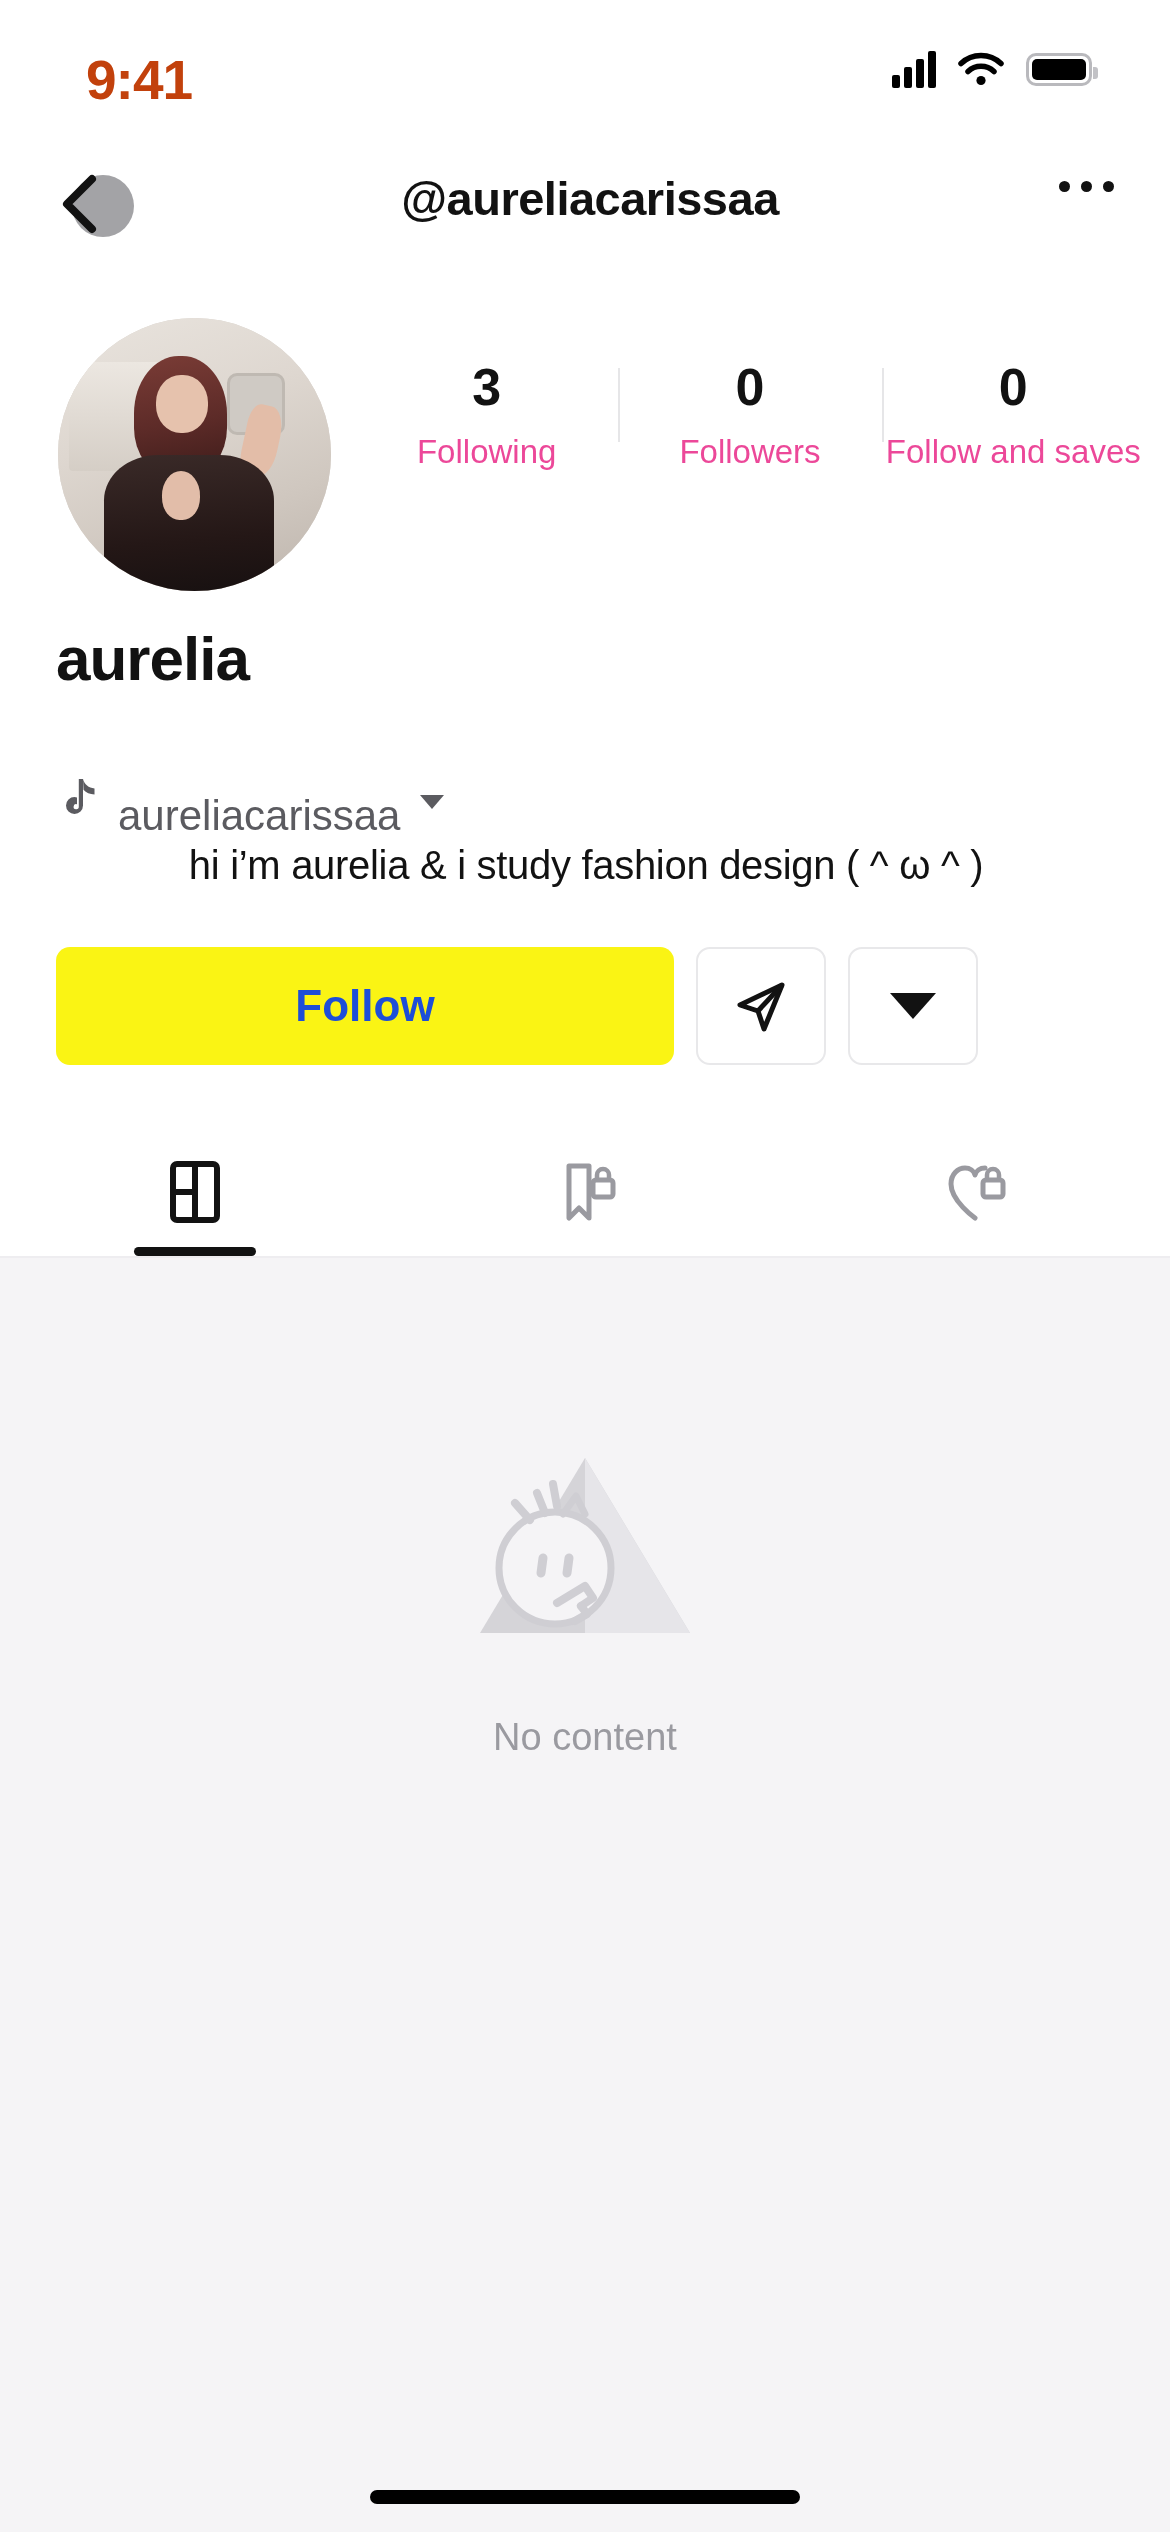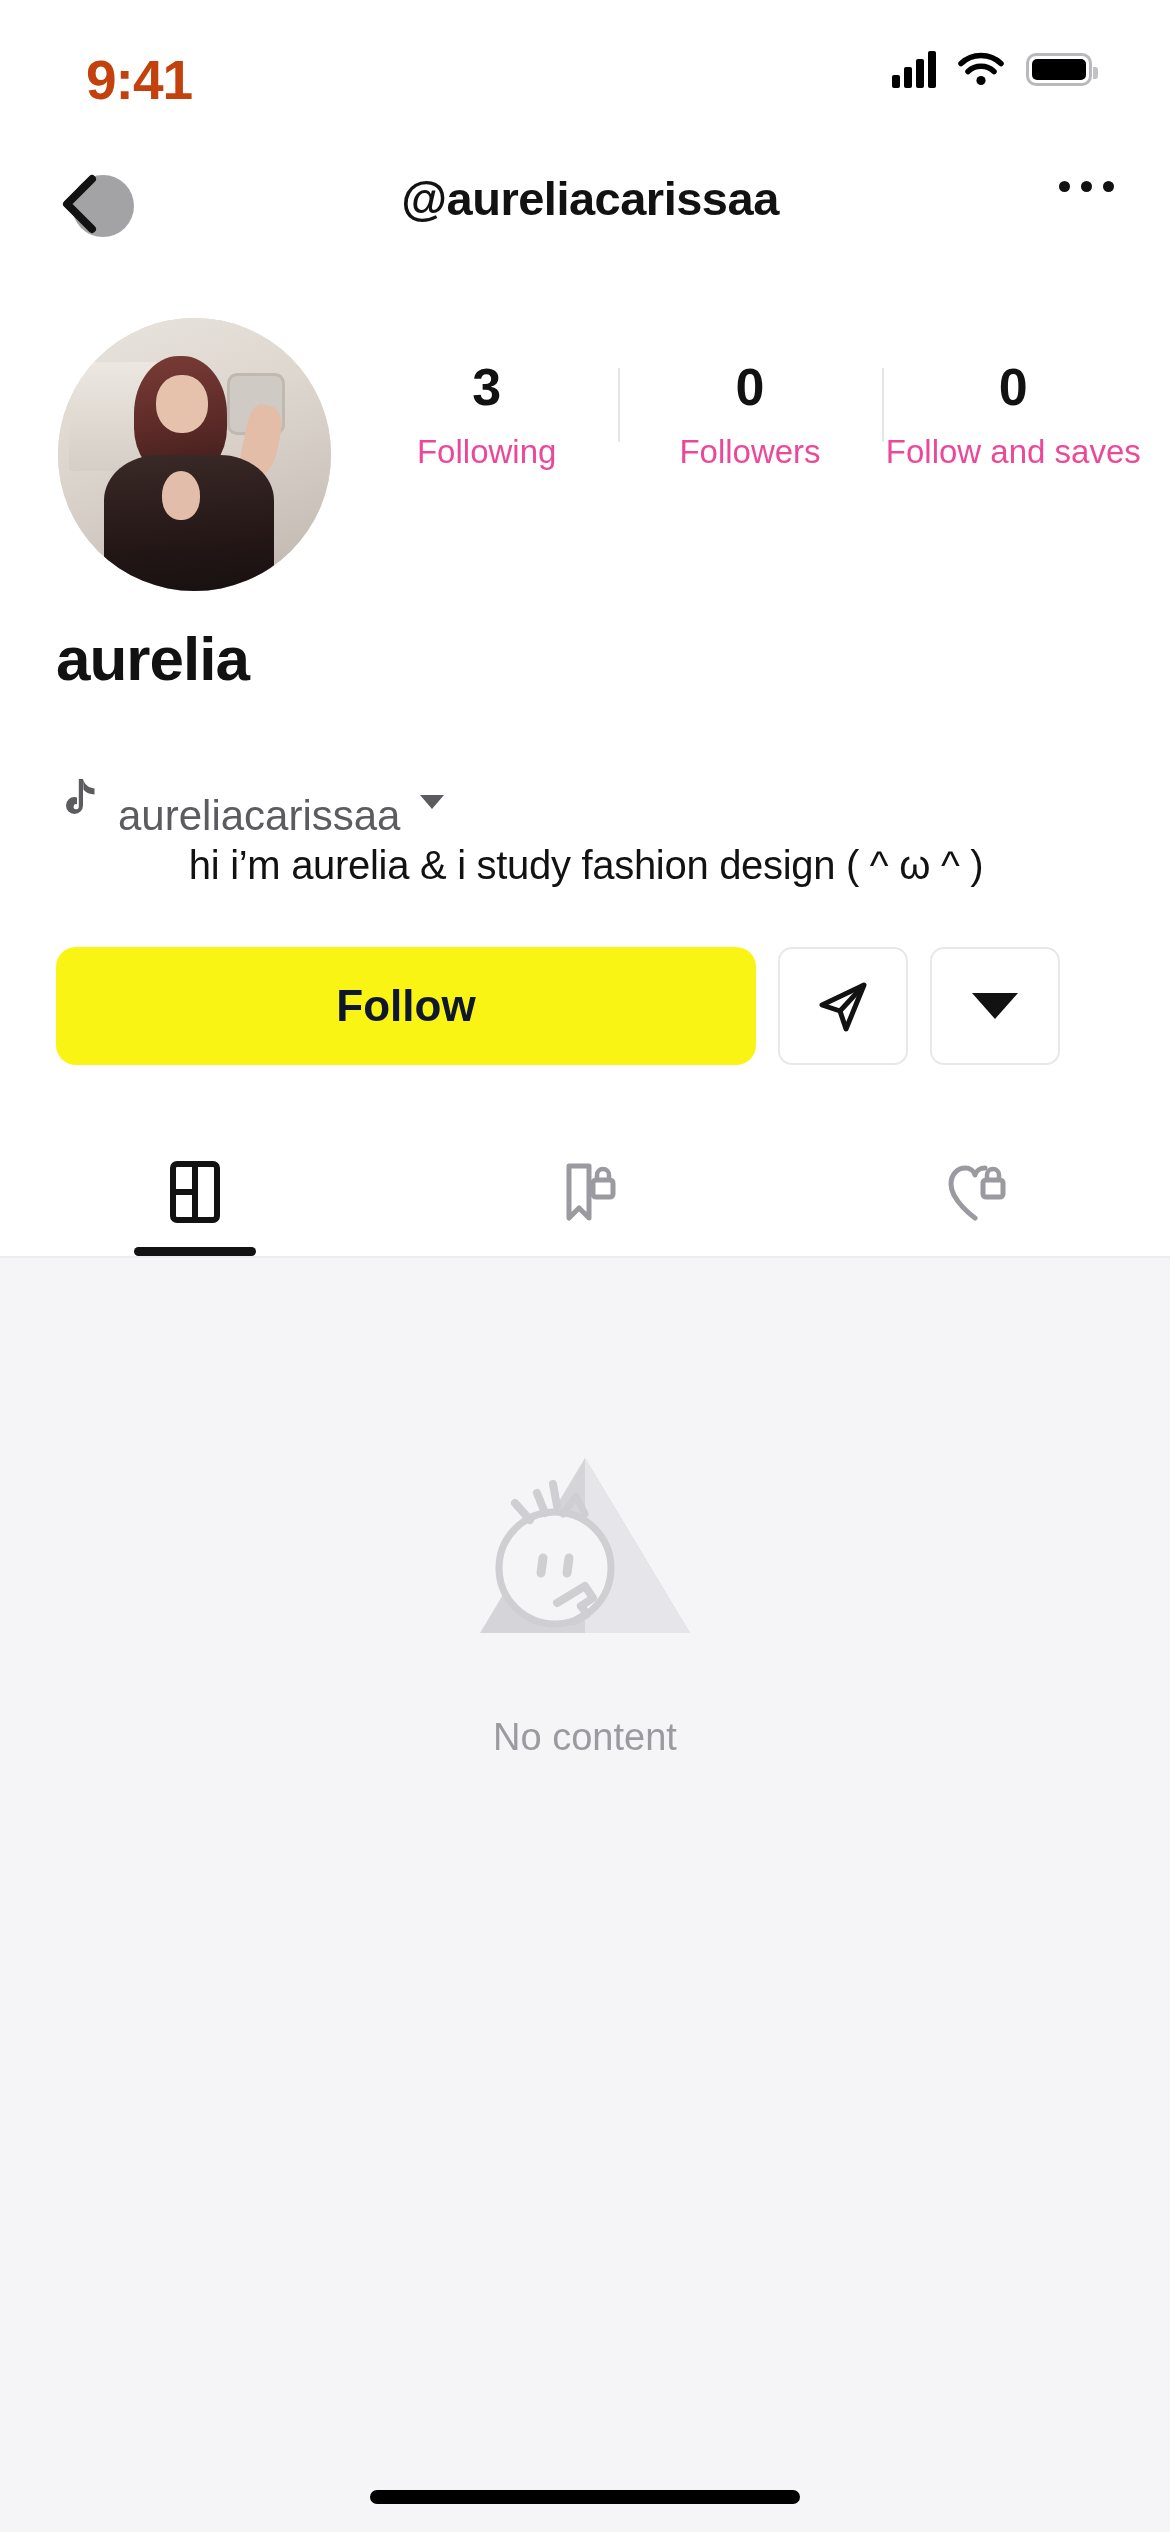--- a/index.html
+++ b/index.html
@@ -256,29 +256,29 @@
   
   .actions {
     position: absolute;
     left: 56px; top: 947px;
     width: 1060px;
     height: 118px;
     display: flex;
     gap: 22px;
   }
   .follow-btn {
-    width: 700px;
+    width: 618px;
     height: 118px;
     background: #faf414;
     border: none;
-    border-radius: 20px;
+    border-radius: 14px;
     font-family: "Liberation Sans", sans-serif;
     font-size: 44px;
     font-weight: bold;
-    color: #0f172a;
+    color: #1d4ed8;
     cursor: pointer;
   }
   .icon-btn {
     width: 130px;
     height: 118px;
     background: #fff;
     border: 2px solid #e8e8ea;
     border-radius: 14px;
     display: flex;
     align-items: center;

